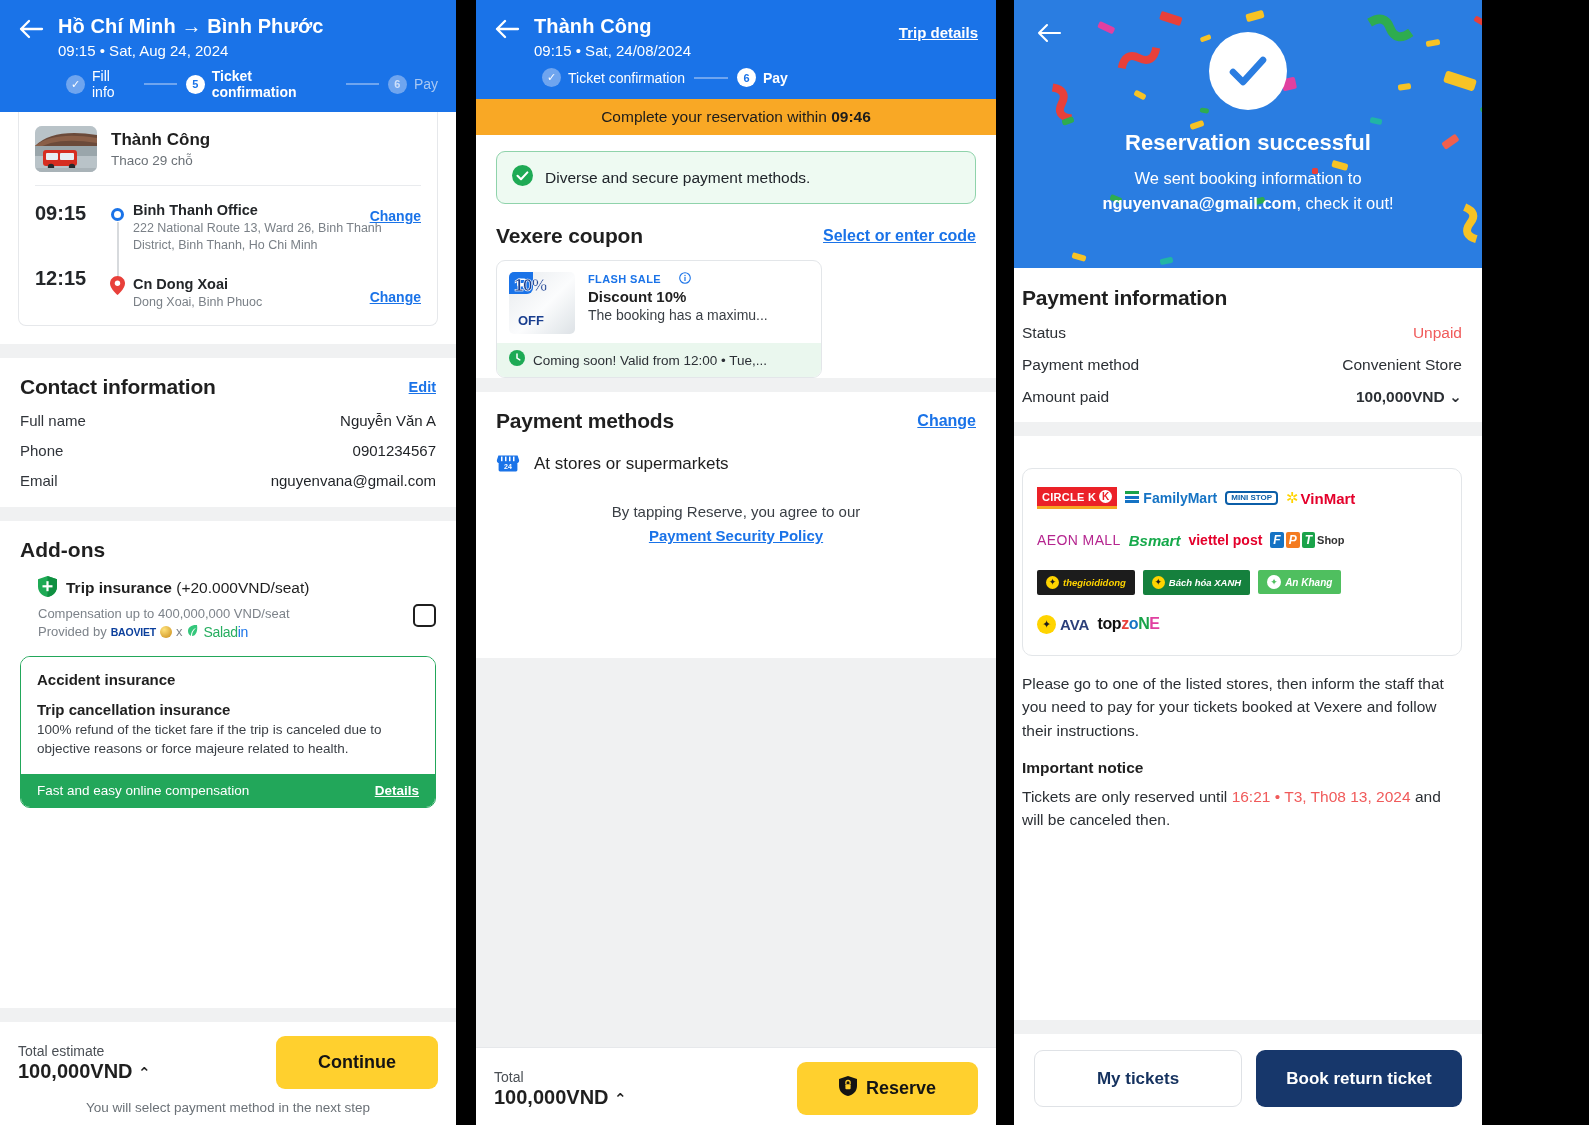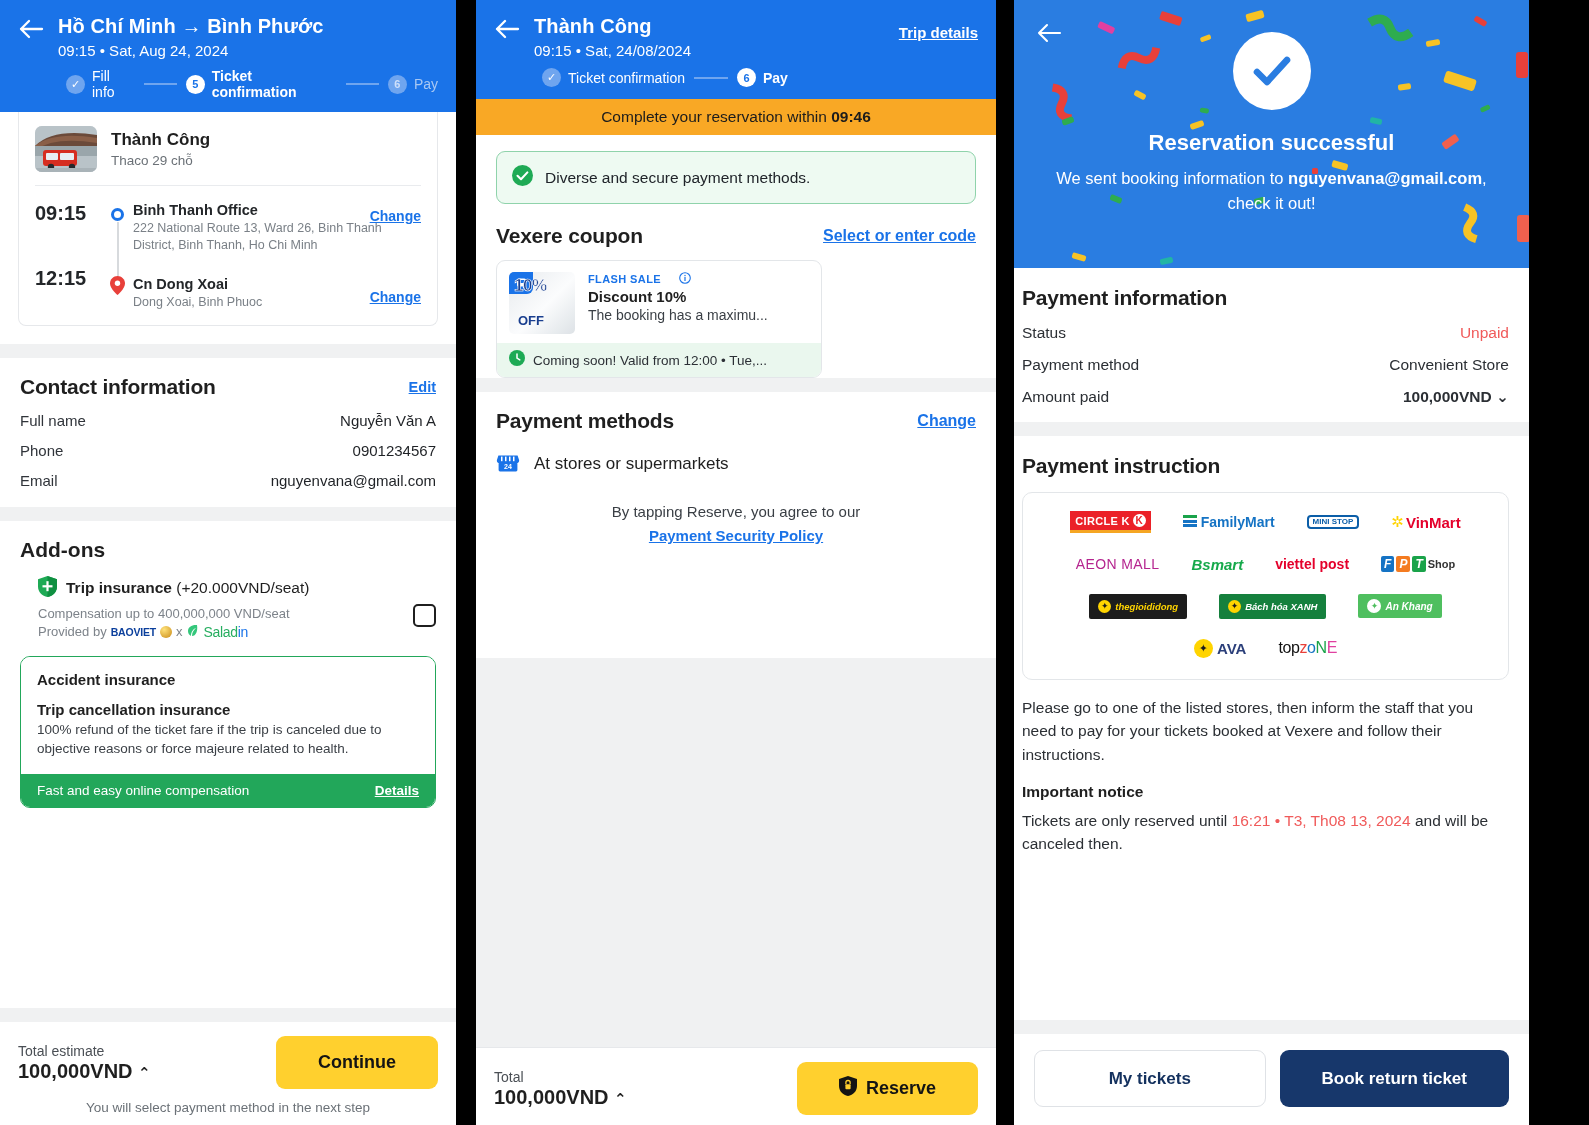--- a/index.html
+++ b/index.html
@@ -5,21 +5,21 @@
   * { box-sizing: border-box; margin:0; padding:0; }
   html,body { width:1589px; height:1125px; background:#000; overflow:hidden;
     font-family:"Liberation Sans","DejaVu Sans",sans-serif; }
   .stage { position:relative; width:1589px; height:1125px; display:flex; background:#000; }
 
   .panel { position:relative; height:1125px; background:#fff; overflow:hidden; flex:0 0 auto; }
   .p1 { width:456px; }
   .gap { width:20px; background:#000; flex:0 0 auto; }
   .p2 { width:520px; }
   .gap2 { width:18px; background:#000; flex:0 0 auto; }
-  .p3 { width:515px; }
+  .p3 { width:468px; }
 
   
   .hdr { background:#1a73e8; color:#fff; padding:14px 18px 12px 18px; position:relative; }
   .hdr-row { display:flex; align-items:flex-start; }
   .back { width:40px; flex:0 0 auto; padding-top:4px; cursor:pointer; }
   .back svg { display:block; }
   .hdr-title { font-size:20px; font-weight:bold; line-height:1.25; letter-spacing:.1px; }
   .hdr-sub { font-size:15px; margin-top:3px; font-weight:400; }
 
   .steps { display:flex; align-items:center; margin-top:9px; padding-left:48px; }
@@ -159,21 +159,21 @@
   .conf { position:absolute; z-index:1; }
 
   .p3sect { padding:18px 20px 16px 8px; background:#fff; }
   .kv3 { display:flex; justify-content:space-between; align-items:baseline; margin-top:14px; }
   .kv3-k { font-size:15.5px; color:#2b2f34; }
   .kv3-v { font-size:15.5px; color:#2b2f34; }
   .v-unpaid { color:#f05a5a; }
   .v-bold { font-weight:bold; }
   .logos { border:1px solid #e3e6e9; border-radius:10px; margin-top:14px;
     padding:16px 14px 18px 14px; }
-  .lrow { display:flex; align-items:center; justify-content:center; gap:32px; margin-bottom:16px; }
+  .lrow { display:flex; align-items:center; gap:8px; margin-bottom:16px; }
   .lrow:last-child { margin-bottom:0; }
   .lg { display:flex; align-items:center; justify-content:center; height:26px; }
   .instr { font-size:15.5px; color:#2b2f34; line-height:1.5; margin-top:16px; }
   .notice-h { font-size:15.5px; font-weight:bold; color:#1f1f1f; margin-top:17px; }
   .notice-p { font-size:15.5px; color:#2b2f34; line-height:1.5; margin-top:8px; }
   .red { color:#f05a5a; }
   .p3bot { position:absolute; left:0; right:0; bottom:0; background:#fff;
     border-top:14px solid #f0f1f2; padding:16px 20px 18px 20px; display:flex; gap:14px; }
   .btn-out { flex:1 1 0; height:57px; border:1px solid #dfe2e6; border-radius:9px; background:#fff;
     color:#14315e; font-size:17px; font-weight:bold; cursor:pointer;
@@ -205,21 +205,21 @@
     padding:6px 9px; border-radius:2px; display:flex; align-items:center; gap:4px; }
   .m-ankhang { background:#4fbf5f; color:#fff; font-size:10px; font-weight:bold; font-style:italic;
     padding:5px 9px; border-radius:2px; display:flex; align-items:center; gap:4px; }
   .m-dot { width:13px; height:13px; border-radius:50%; background:#ffd400; color:#1c1c1c;
     display:flex; align-items:center; justify-content:center; font-size:9px; flex:0 0 auto; }
   .m-dotw { width:14px; height:14px; border-radius:50%; background:#fff; color:#4fbf5f;
     display:flex; align-items:center; justify-content:center; font-size:9px; flex:0 0 auto; }
   .m-ava { display:flex; align-items:center; gap:4px; font-size:15px; color:#2b3f7a; font-weight:bold; }
   .m-avadot { width:19px; height:19px; border-radius:50%; background:#ffd400; color:#1c1c1c;
     display:flex; align-items:center; justify-content:center; font-size:11px; }
-  .m-topzone { font-size:16px; font-weight:normal; letter-spacing:-.4px; }
+  .m-topzone { font-size:16px; font-weight:bold; letter-spacing:-.4px; }
 </style>
 </head>
 <body>
 
 <div class="stage">
 
   <div class="panel p1">
 
     <div class="hdr">
       <div class="hdr-row">
@@ -587,21 +587,20 @@
       </div>
       <div class="kv3">
         <span class="kv3-k">Amount paid</span>
         <span class="kv3-v v-bold"><span>100,000VND</span> <span>⌄</span></span>
       </div>
     </div>
 
     <div class="gapband"></div>
 
     <div class="p3sect">
-      <div class="sect-title">Payment instruction</div>
 
       <div class="logos">
         <div class="lrow">
           <span class="lg">
               <span class="m-circlek">
                 <span>CIRCLE K</span>
                 <span class="k">K</span>
               </span>
             </span>
           <span class="lg">

